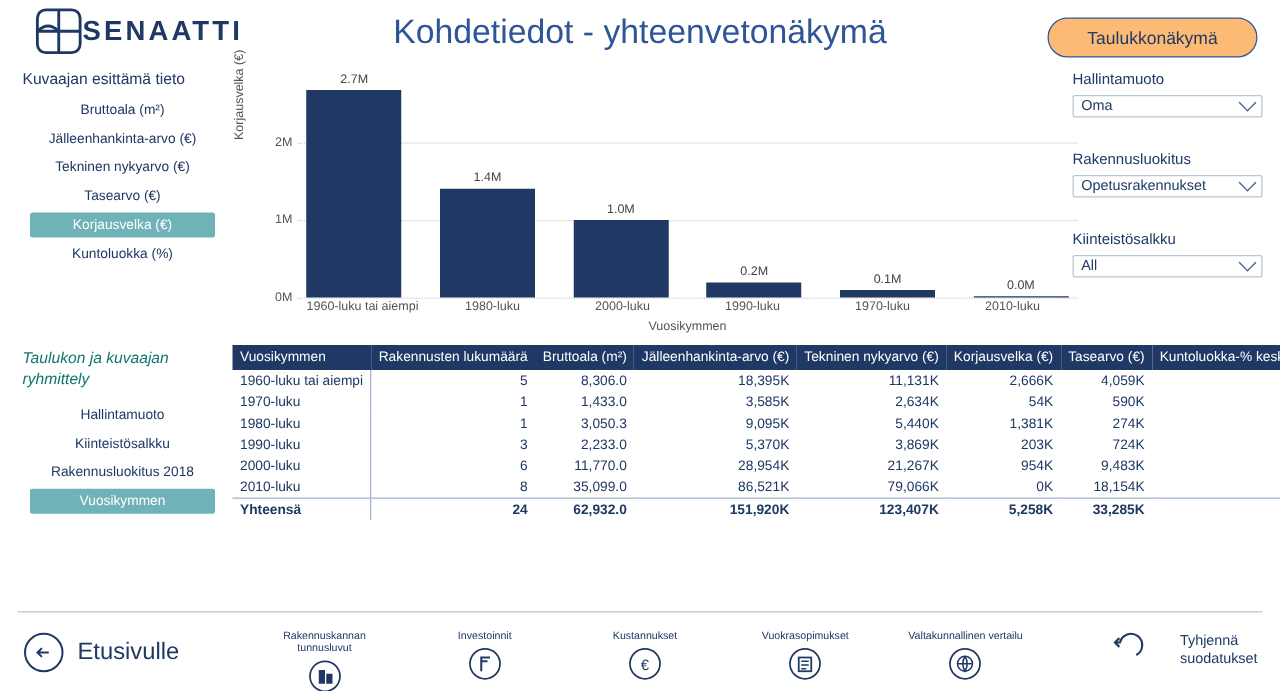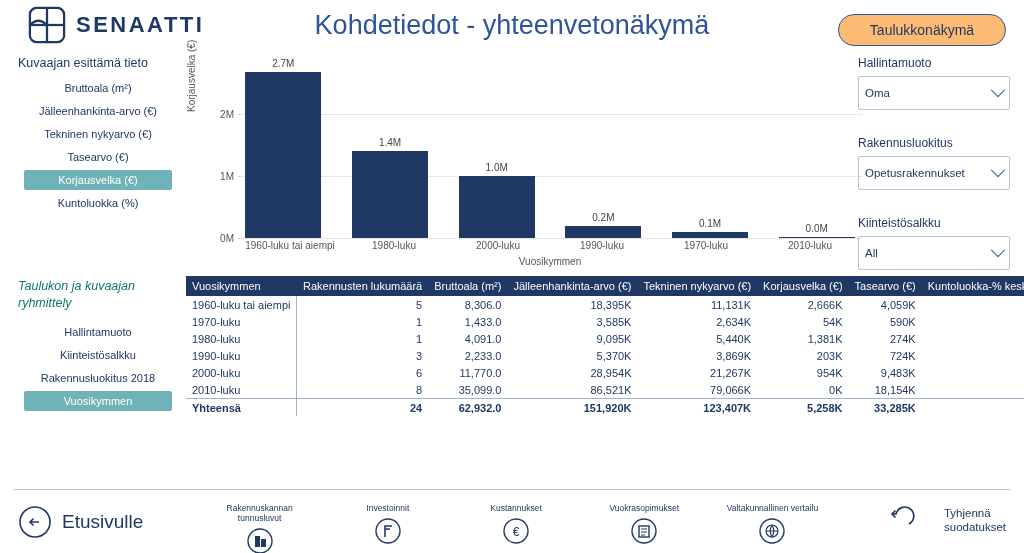--- a/index.html
+++ b/index.html
@@ -15,21 +15,20 @@
     color: #1f3864;
     overflow: hidden;
   }
   
   .logo-block {
     position: absolute;
     left: 28px;
     top: 6px;
     display: flex;
     align-items: center;
-    gap: 10px;
   }
   .logo-mark {
     width: 38px;
     height: 38px;
   }
   .logo-text {
     font-size: 22px;
     letter-spacing: 2.5px;
     color: #1f3864;
     font-weight: bold;
@@ -113,21 +112,21 @@
     margin-bottom: 6px;
   }
   .filter-select {
     width: 100%;
     height: 18px;
     border: 1px solid #b9c4d6;
     border-radius: 2px;
     background: #ffffff;
     display: flex;
     align-items: center;
-    padding: 16px 6px;
+    padding: 0 6px;
     box-sizing: border-box;
     font-size: 11.5px;
     color: #1f3864;
     cursor: pointer;
     justify-content: space-between;
     margin-bottom: 26px;
   }
   .chev {
     width: 9px;
     height: 9px;
@@ -461,21 +460,21 @@
       <td>1,433.0</td>
       <td>3,585K</td>
       <td>2,634K</td>
       <td>54K</td>
       <td>590K</td>
       <td>72.0</td>
     </tr>
     <tr>
       <td class="first">1980-luku</td>
       <td>1</td>
-      <td>4,091.0</td>
+      <td>3,050.3</td>
       <td>9,095K</td>
       <td>5,440K</td>
       <td>1,381K</td>
       <td>274K</td>
       <td>59.8</td>
     </tr>
     <tr>
       <td class="first">1990-luku</td>
       <td>3</td>
       <td>2,233.0</td>

